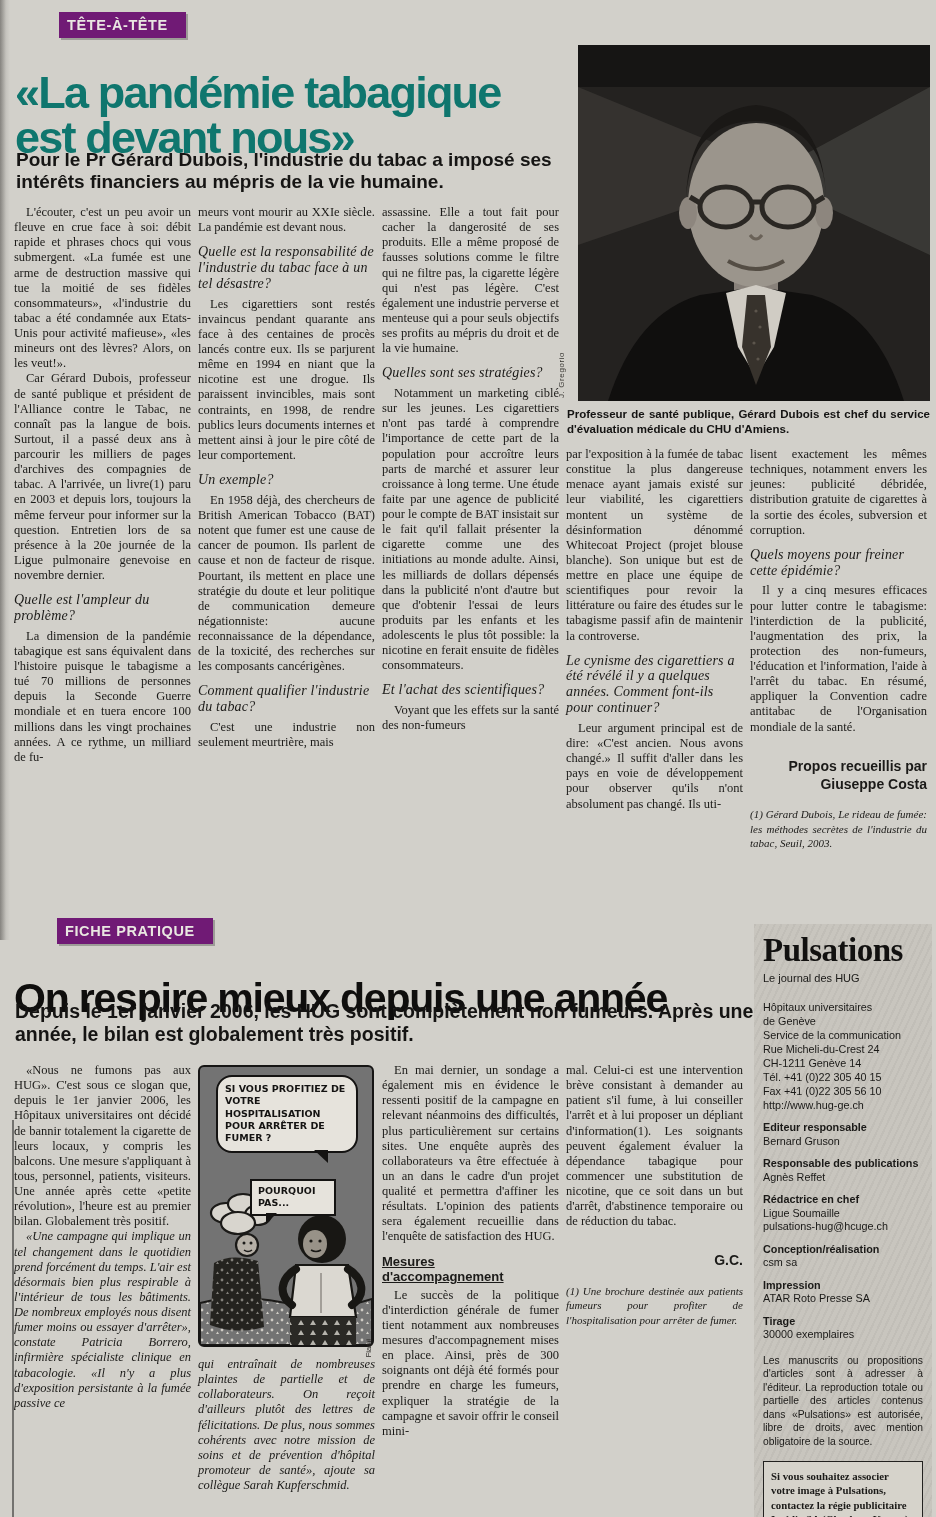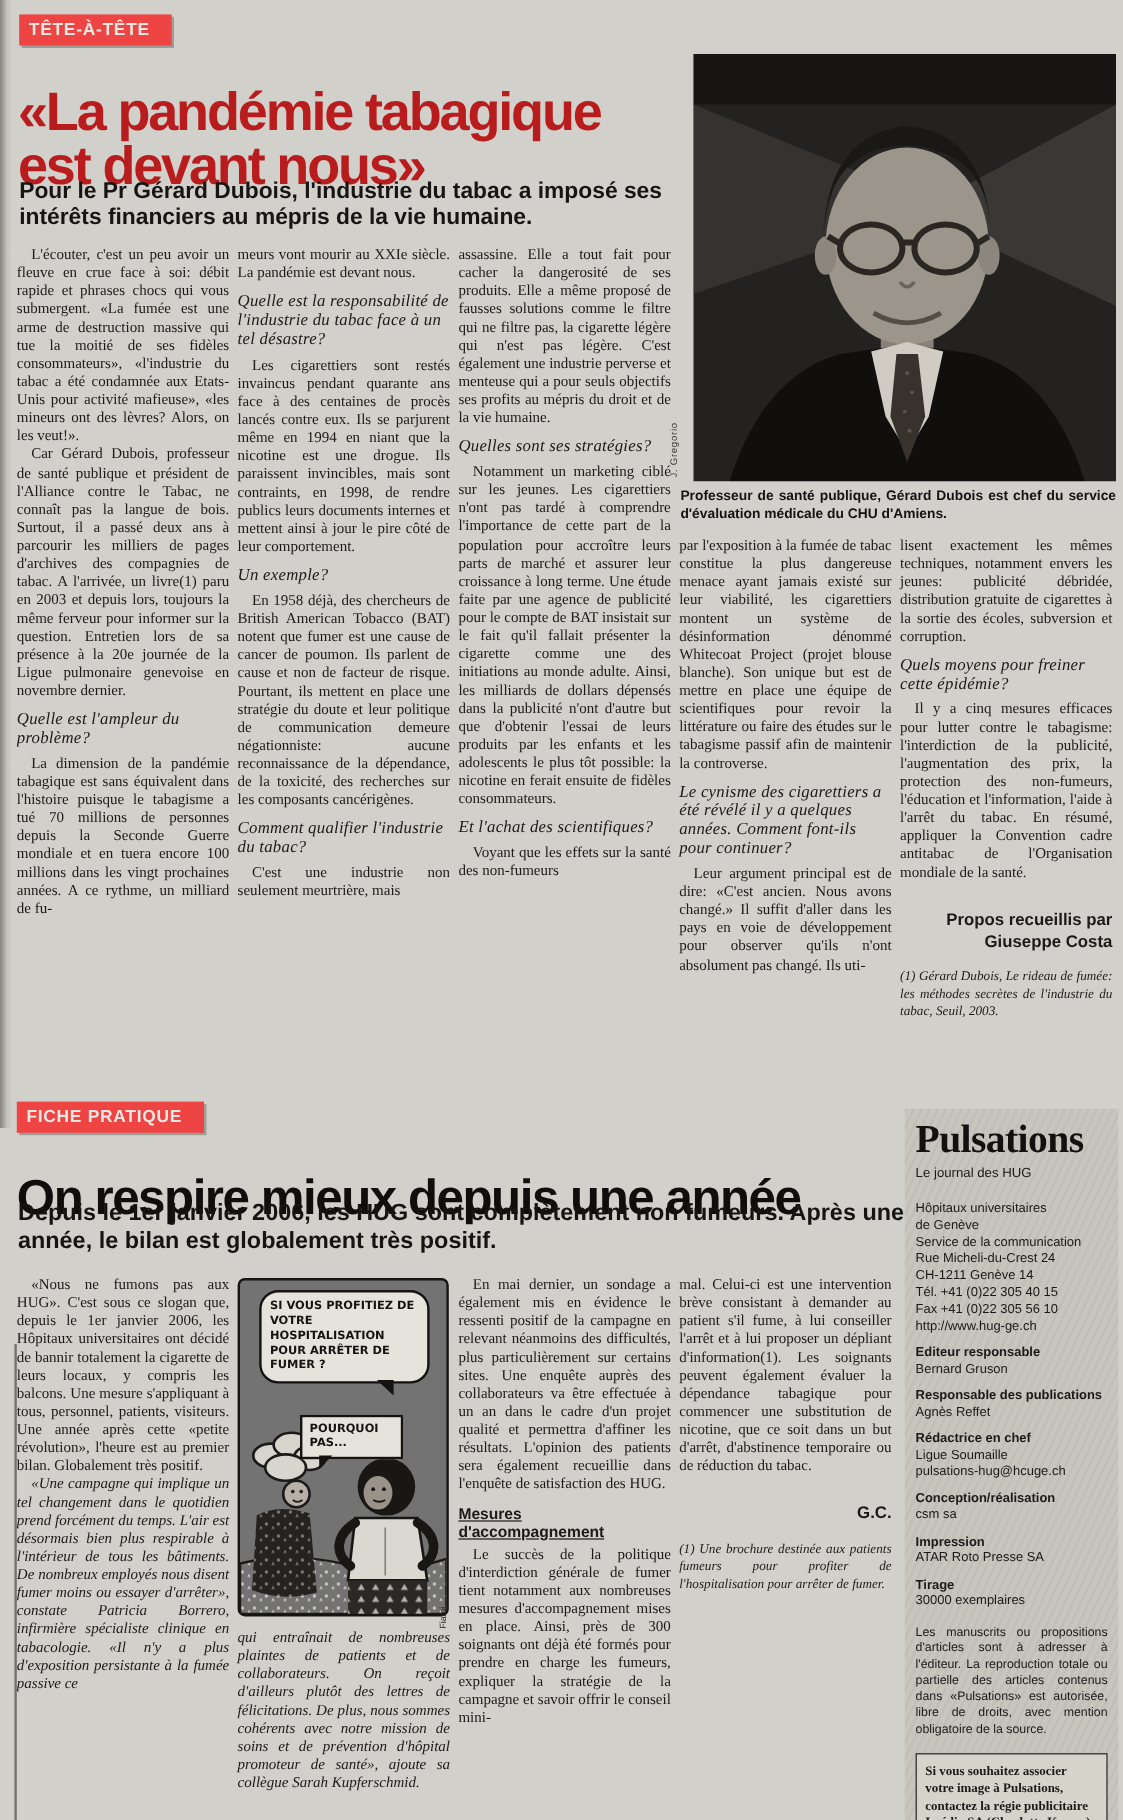--- a/index.html
+++ b/index.html
@@ -7,30 +7,30 @@
     width:936px;height:1517px;position:relative;overflow:hidden;
     background:#d2d0ca;color:#1b1a18;
     font-family:"Liberation Serif", serif;
   }
   
   .edge-left{position:absolute;left:0;top:0;width:10px;height:940px;
     background:linear-gradient(to right, rgba(40,38,35,.45), rgba(40,38,35,.08) 60%, transparent);}
   .crease{position:absolute;left:12px;top:1120px;width:2px;height:397px;background:rgba(20,20,20,.5);}
 
   
-  .kicker{position:absolute;background:#ef4444;color:#e9e7e1;
+  .kicker{position:absolute;background:#701a75;color:#e9e7e1;
     font:700 14.5px/1 "Liberation Sans", sans-serif;letter-spacing:.6px;
     padding:6px 18px 5px 8px;text-transform:uppercase;
-    box-shadow:2px 2px 0 rgba(0,0,0,.25);}
+    box-shadow:2px 2px 0 rgba(0,0,0,.25);margin-left:43px;}
   #kicker1{left:16px;top:12px;}
   #kicker2{left:14px;top:918px;}
 
   
   #headline1{position:absolute;left:15px;top:40px;width:565px;
-    font:700 45px/1.0 "Liberation Sans", sans-serif;letter-spacing:-1.8px;color:#b91c1c;}
+    font:700 45px/1.0 "Liberation Sans", sans-serif;letter-spacing:-1.8px;color:#0f766e;}
   #subhead1{position:absolute;left:16px;top:149px;width:548px;
     font:700 19px/1.17 "Liberation Sans", sans-serif;color:#161514;}
 
   
   #photo{position:absolute;left:578px;top:45px;width:352px;height:356px;background:#242220;}
   #photo svg{display:block;}
   #photo-credit{position:absolute;left:557px;top:398px;transform:rotate(-90deg);
     transform-origin:0 0;font:400 8px "Liberation Sans", sans-serif;color:#3a3834;letter-spacing:.6px;white-space:nowrap;}
   #photo-caption{position:absolute;left:567px;top:407px;width:363px;
     font:700 11.5px/1.32 "Liberation Sans", sans-serif;text-align:justify;color:#141312;}
@@ -213,21 +213,21 @@
         <path d="M96,202 C80,212 78,228 92,238" stroke="#181714" stroke-width="8" fill="none" stroke-linecap="round"></path>
         <path d="M148,202 C164,212 166,228 152,238" stroke="#181714" stroke-width="8" fill="none" stroke-linecap="round"></path>
         <rect x="90" y="250" width="66" height="28" fill="#2a2925"></rect>
         <rect x="90" y="250" width="66" height="28" fill="url(#tris)" opacity="0.8"></rect>
         <line x1="121" y1="206" x2="121" y2="246" stroke="#8f8b84" stroke-width="1.5"></line>
       </svg>
       <div class="bub bub1">Si vous profitiez de votre hospitalisation pour arrêter de fumer ?</div>
       <div class="bub bub2">Pourquoi pas...</div>
       <div class="fiami">Fiami</div>
     </div>
-    <p class="bi cont" style="text-indent:0">qui entraînait de nombreuses plaintes de patients et de collaborateurs. On reçoit d'ailleurs plutôt des lettres de félicitations. De plus, nous sommes cohérents avec notre mission de soins et de prévention d'hôpital promoteur de santé», ajoute sa collègue Sarah Kupferschmid.</p>
+    <p class="bi cont" style="text-indent:0">qui entraînait de nombreuses plaintes de partielle et de collaborateurs. On reçoit d'ailleurs plutôt des lettres de félicitations. De plus, nous sommes cohérents avec notre mission de soins et de prévention d'hôpital promoteur de santé», ajoute sa collègue Sarah Kupferschmid.</p>
   </div>
   <div class="col">
     <p class="bp">En mai dernier, un sondage a également mis en évidence le ressenti positif de la campagne en relevant néanmoins des difficultés, plus particulièrement sur certains sites. Une enquête auprès des collaborateurs va être effectuée à un an dans le cadre d'un projet qualité et permettra d'affiner les résultats. L'opinion des patients sera également recueillie dans l'enquête de satisfaction des HUG.</p>
     <p class="bsub">Mesures d'accompagnement</p>
     <p class="bp">Le succès de la politique d'interdiction générale de fumer tient notamment aux nombreuses mesures d'accompagnement mises en place. Ainsi, près de 300 soignants ont déjà été formés pour prendre en charge les fumeurs, expliquer la stratégie de la campagne et savoir offrir le conseil mini-</p>
   </div>
   <div class="col">
     <p class="bp cont">mal. Celui-ci est une intervention brève consistant à demander au patient s'il fume, à lui conseiller l'arrêt et à lui proposer un dépliant d'information(1). Les soignants peuvent également évaluer la dépendance tabagique pour commencer une substitution de nicotine, que ce soit dans un but d'arrêt, d'abstinence temporaire ou de réduction du tabac.</p>
     <p class="byline">G.C.</p>
     <p class="fnote">(1) Une brochure destinée aux patients fumeurs pour profiter de l'hospitalisation pour arrêter de fumer.</p>

